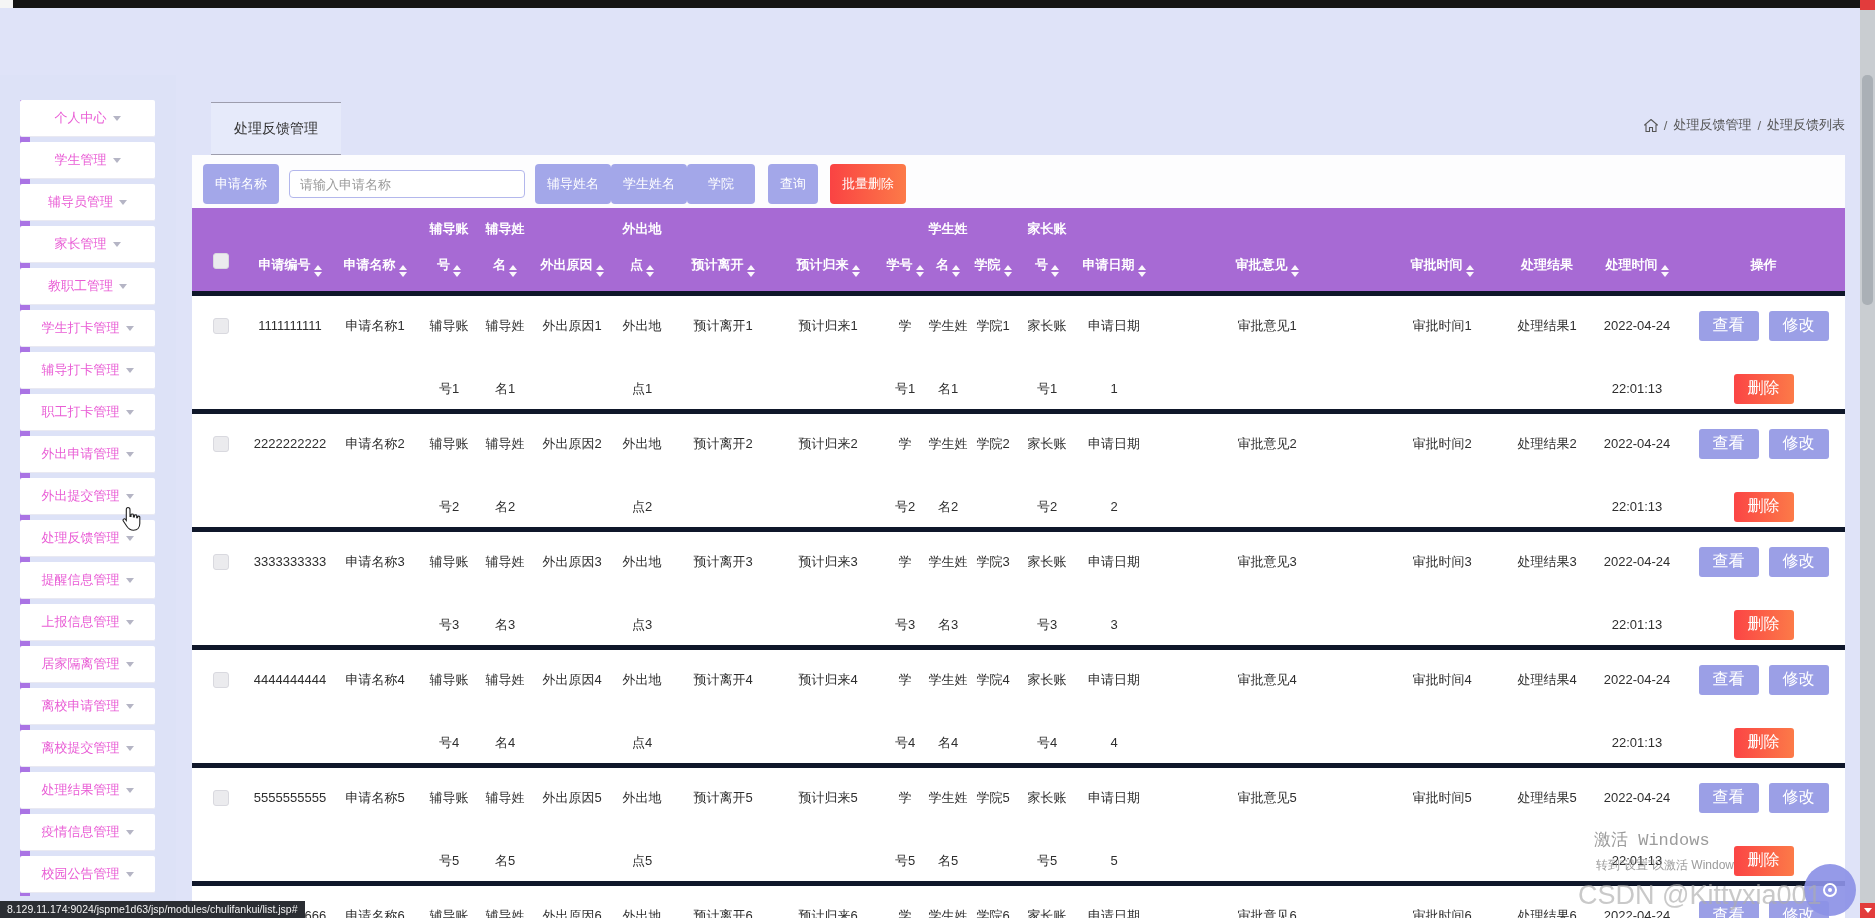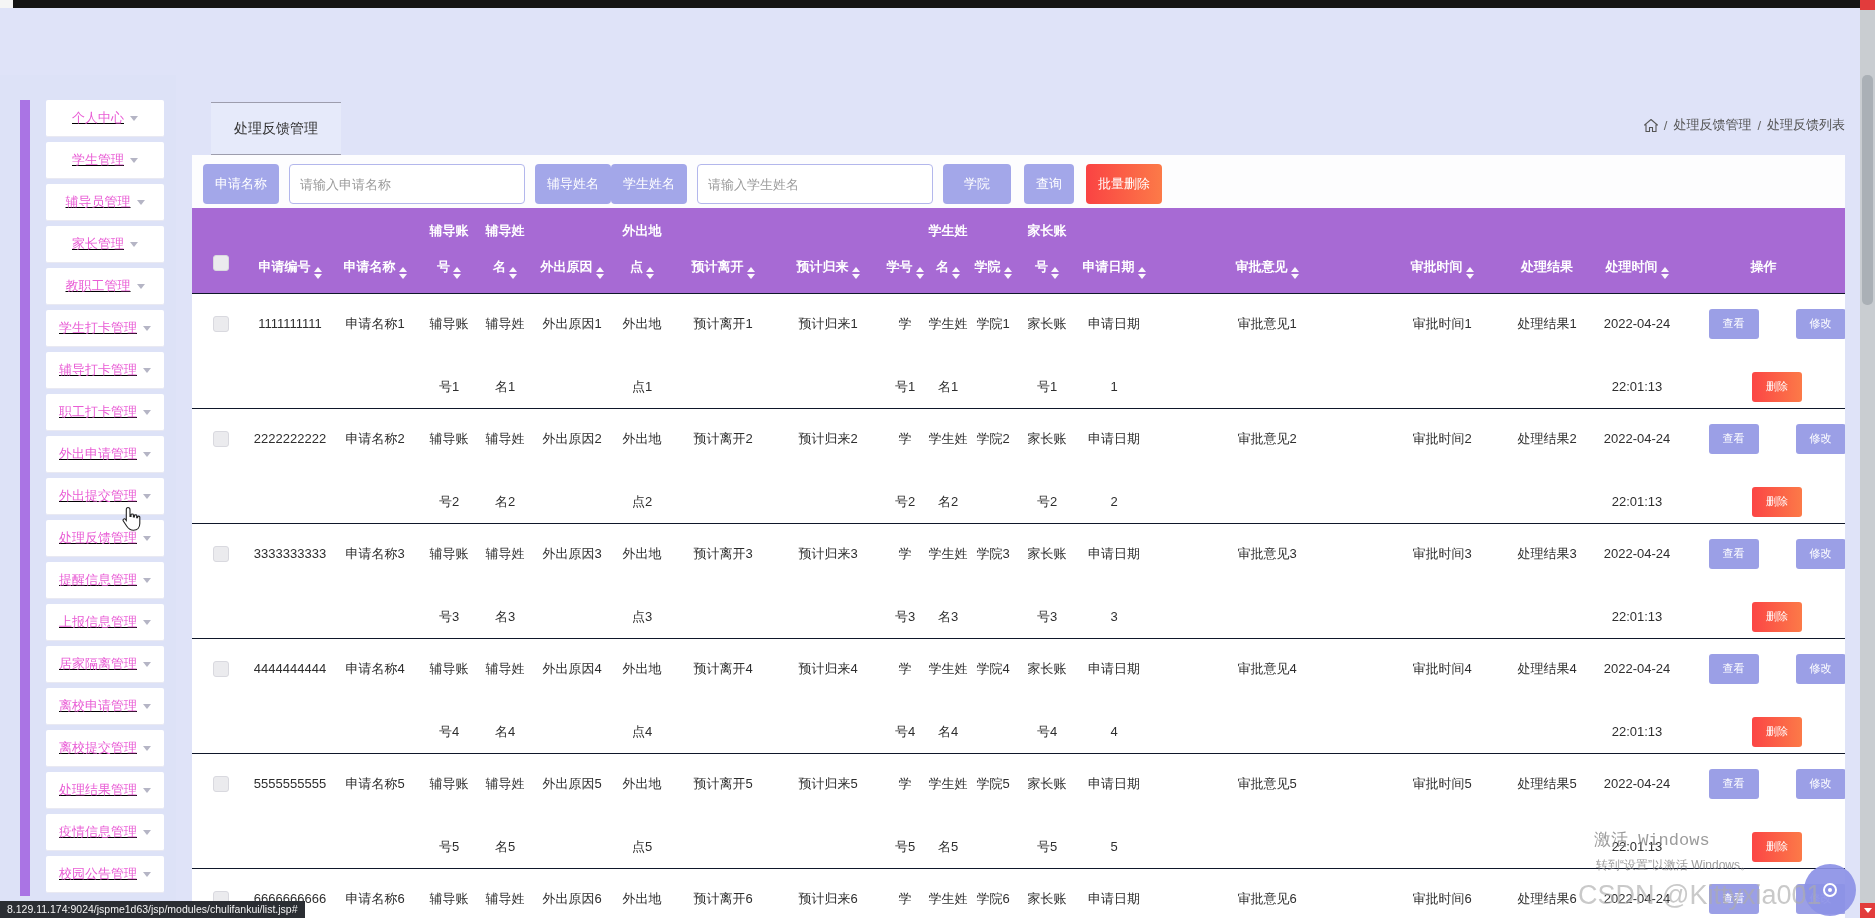--- a/index.html
+++ b/index.html
@@ -16,57 +16,57 @@
   .apptitle { position:absolute; left:20px; top:17px; font-size:21px; font-weight:bold; color:#ffffff; letter-spacing:1px; }
   .hicon { position:absolute; top:21px; width:32px; height:32px; border-radius:50%; background:#ffffff; display:flex; align-items:center; justify-content:center; cursor:pointer; }
   .hicon svg { display:block; }
 
   
   .content { position:absolute; left:0; top:75px; width:1860px; height:843px; display:flex; }
 
   
   .sidebar { position:relative; width:176px; height:843px; background:#dde2f7; flex:none; }
   .side-strip { position:absolute; left:20px; top:25px; width:10px; height:796px; background:#aa74e4; }
-  .side-menu { position:absolute; left:46px; top:25px; width:118px;text-decoration:underline; }
+  .side-menu { position:absolute; left:20px; top:25px; width:135px; }
   .side-item { height:37px; margin-bottom:5px; background:#ffffff; border-bottom:1px solid #e9e9f2; border-radius:2px; display:flex; align-items:center; justify-content:center; font-size:13px; color:#e95cd5; cursor:pointer; white-space:nowrap; }
   .side-item .caret { width:0; height:0; border-left:4px solid transparent; border-right:4px solid transparent; border-top:5px solid #b5b5c5; margin-left:6px; flex:none; }
 
   
   .main { position:relative; flex:1; padding:0 15px 0 16px; }
   .main-top { position:relative; height:80px; }
   .tab { position:absolute; left:19px; top:27px; width:130px; height:53px; display:flex; align-items:center; justify-content:center; font-size:14px; color:#333; background:#e6eafa; border-top:1px solid #9d9dad; border-bottom:1px solid #9d9dad; cursor:pointer; }
   .breadcrumb { position:absolute; right:0; top:0; height:80px; display:flex; align-items:center; padding-top:20px; font-size:13px; color:#555; }
   .breadcrumb .sep { margin:0 6px; color:#666; }
   .breadcrumb .crumb-home { display:flex; align-items:center; }
 
   
   .panel { position:relative; width:1653px; height:763px; background:#fdfdfe; overflow:hidden; }
   .filters { display:flex; align-items:center; padding:9px 0 0 11px; }
   .chip { height:40px; min-width:68px; padding:0 12px; background:#a3a7e9; color:#fff; font-size:13px; border-radius:4px; display:flex; align-items:center; justify-content:center; flex:none; }
-  .finput { width:236px; height:40px; margin-left:10px; margin-right:10px; border:1px solid #b3b7ec; border-radius:4px; padding:0 10px; font-size:13px; color:#333; background:#fff; outline:none; flex:none; font-family:inherit; }
+  .finput { width:236px; height:28px; margin-left:10px; margin-right:10px; border:1px solid #b3b7ec; border-radius:4px; padding:0 10px; font-size:13px; color:#333; background:#fff; outline:none; flex:none; font-family:inherit; }
   .finput::placeholder { color:#9b9b9b; }
   .btn { border:none; height:40px; padding:0 12px; border-radius:4px; color:#fff; font-size:13px; cursor:pointer; flex:none; font-family:inherit; }
   .btn-search { background:#a3a7e9; margin-left:13px; }
   .btn-batch { background:linear-gradient(90deg,#fa4343,#fc7a48); margin-left:12px; }
 
   
   table.grid { margin-top:4px; border-collapse:collapse; table-layout:fixed; width:1653px; }
   table.grid thead tr { height:85px; background:#a76ad4; }
   table.grid th { vertical-align:bottom; padding-bottom:8px; color:#ffffff; font-size:13px; font-weight:bold; text-align:center; }
   .hline { line-height:36px; white-space:nowrap; }
   .sort { display:inline-flex; flex-direction:column; margin-left:3px; vertical-align:-1px; }
   .sort i { width:0; height:0; border-left:4px solid transparent; border-right:4px solid transparent; }
   .sort .up { border-bottom:5px solid rgba(255,255,255,.95); margin-bottom:2px; }
   .sort .dn { border-top:5px solid rgba(255,255,255,.95); }
-  table.grid tbody tr { height:115px; background:#ffffff; border-top:1px solid #0f172a; }
+  table.grid tbody tr { height:115px; background:#ffffff; border-top:5px solid #0f172a; }
   table.grid td { vertical-align:top; text-align:center; font-size:13px; color:#2e2e2e; }
   .l1 { height:60px; display:flex; align-items:center; justify-content:center; gap:10px; white-space:nowrap; }
   .l2 { height:40px; margin-top:13px; display:flex; align-items:center; justify-content:center; white-space:nowrap; }
   .cbx { width:16px; height:16px; background:#ebebee; border:1px solid #d9d9df; border-radius:3px; display:inline-block; cursor:pointer; }
-  .rbtn { border:none; height:30px; padding:0 14px; border-radius:3px; color:#fff; font-size:11px; cursor:pointer; font-family:inherit;margin-left:27px; }
+  .rbtn { border:none; height:30px; padding:0 14px; border-radius:3px; color:#fff; font-size:16px; cursor:pointer; font-family:inherit; }
   .rbtn-lav { background:#9b9fe6; }
   .rbtn-red { background:linear-gradient(90deg,#fb4545,#fc7a48); position:relative; z-index:50; }
 
   
   .wm-activate { position:absolute; left:1594px; top:828px; font-size:17px; color:rgba(130,130,130,.8); z-index:45; white-space:nowrap;font-family:Liberation Mono, monospace; }
   .wm-activate2 { position:absolute; left:1596px; top:857px; font-size:12px; color:rgba(130,130,130,.8); z-index:45; white-space:nowrap; }
   .wm-csdn { position:absolute; left:1578px; top:880px; font-size:27px; color:rgba(172,172,172,.65); z-index:60; white-space:nowrap; }
   .float-circle { position:absolute; left:1804px; top:864px; width:52px; height:52px; border-radius:50%; background:rgba(140,145,230,.92); z-index:55; display:flex; align-items:center; justify-content:center; cursor:pointer; }
   .float-circle .ring { width:14px; height:14px; border:2px solid #fff; border-radius:50%; display:flex; align-items:center; justify-content:center; }
   .float-circle .ring b { width:4px; height:4px; background:#fff; border-radius:50%; }
@@ -188,21 +188,20 @@
             <span>处理反馈列表</span>
           </div>
       </div>
 
       <section class="panel">
         <div class="filters" id="filters">
             <div class="chip">申请名称</div>
             <input class="finput" placeholder="请输入申请名称" style="">
             <div class="chip">辅导姓名</div>
             <div class="chip">学生姓名</div>
-            <input class="finput" placeholder="请输入学生姓名" style="">
             <div class="chip">学院</div>
             <button class="btn btn-search">查询</button>
             <button class="btn btn-batch">批量删除</button>
           </div>
         <table class="grid" id="grid">
             <colgroup>
               <col style="width: 58px;">
               <col style="width: 80px;">
               <col style="width: 90px;">
               <col style="width: 58px;">

